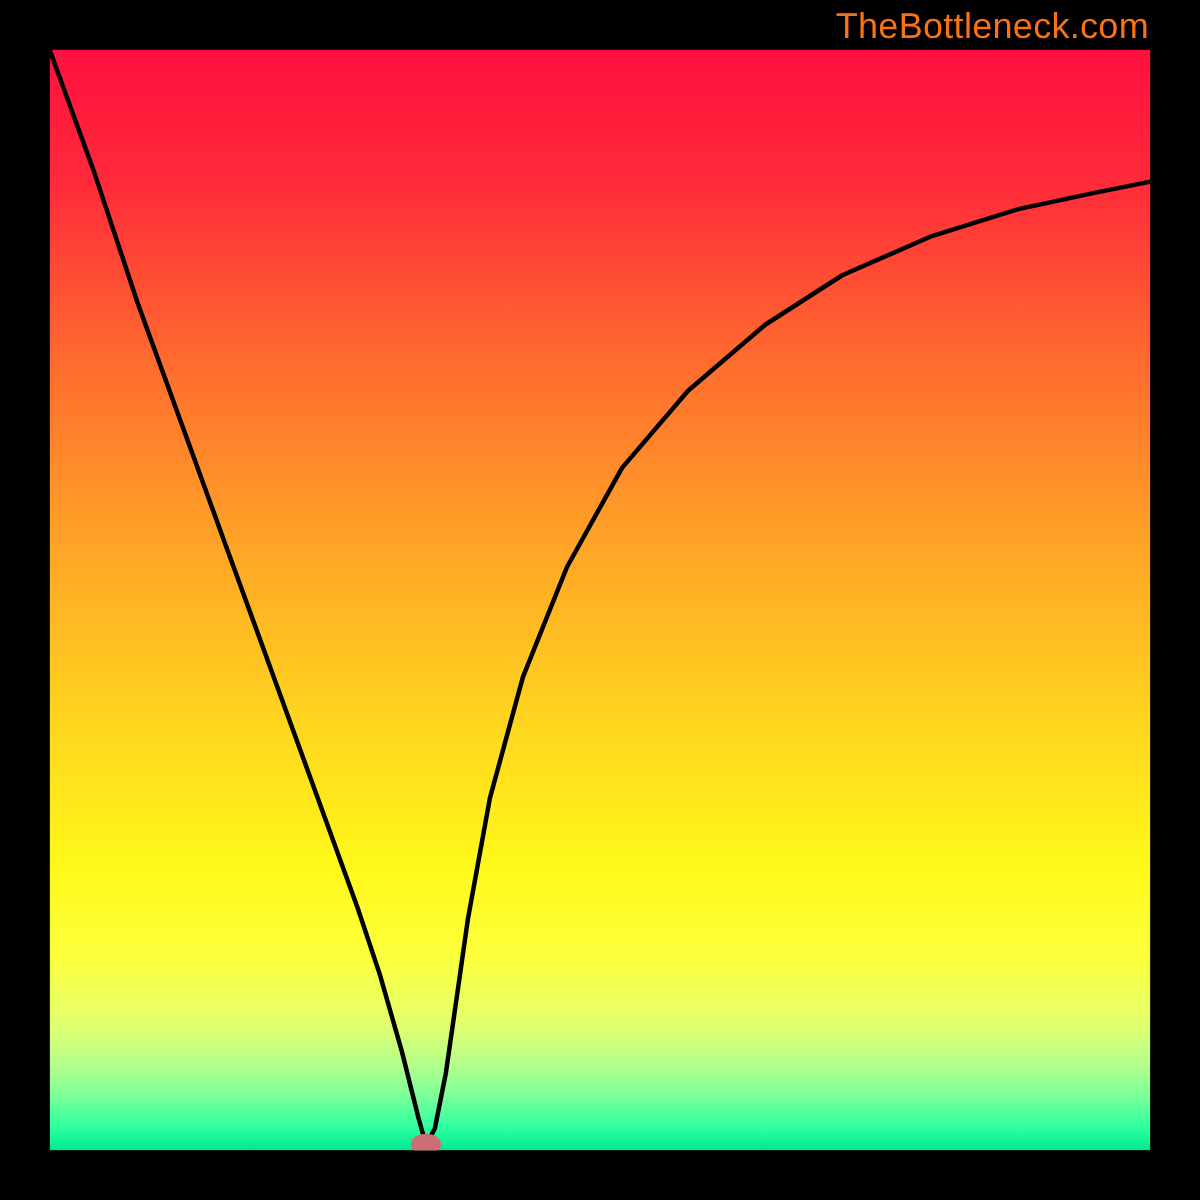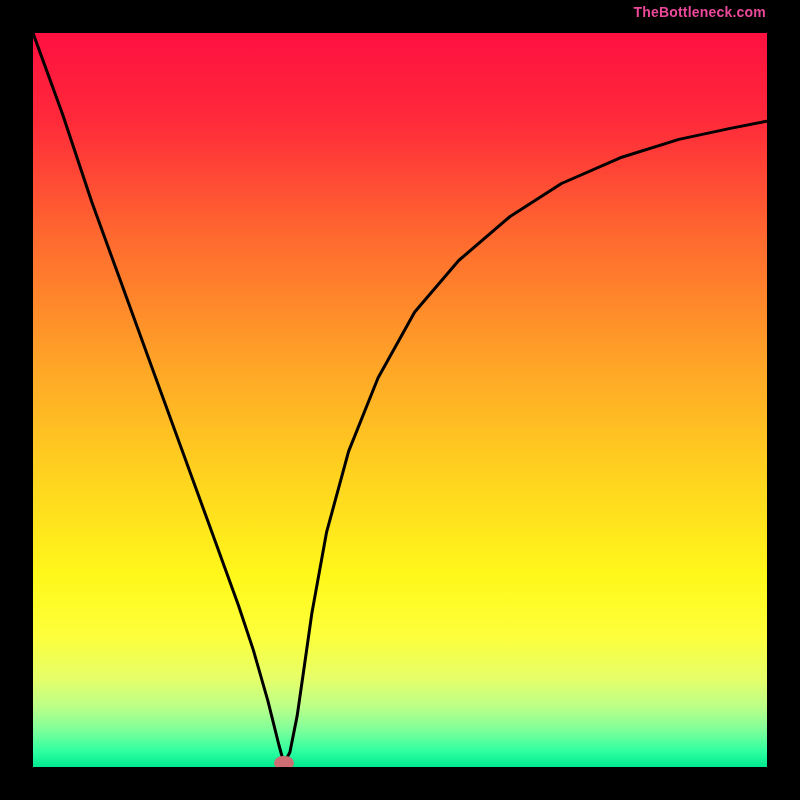--- a/index.html
+++ b/index.html
@@ -30,23 +30,23 @@
   }
   .curve-svg {
     position: absolute;
     inset: 0;
   }
   .watermark {
     position: absolute;
     top: 4px;
     right: 34px;
     font-family: Arial, Helvetica, sans-serif;
-    font-size: 14px;
-    font-weight: 700;
-    color: #ec4899;
+    font-size: 24px;
+    font-weight: 400;
+    color: #f97316;
     letter-spacing: 0.2px;
   }
   .marker {
     position: absolute;
     width: 20px;
     height: 14px;
     border-radius: 9px / 7px;
     background: #cc6e73;
     transform: translate(-50%, -50%);
   }

